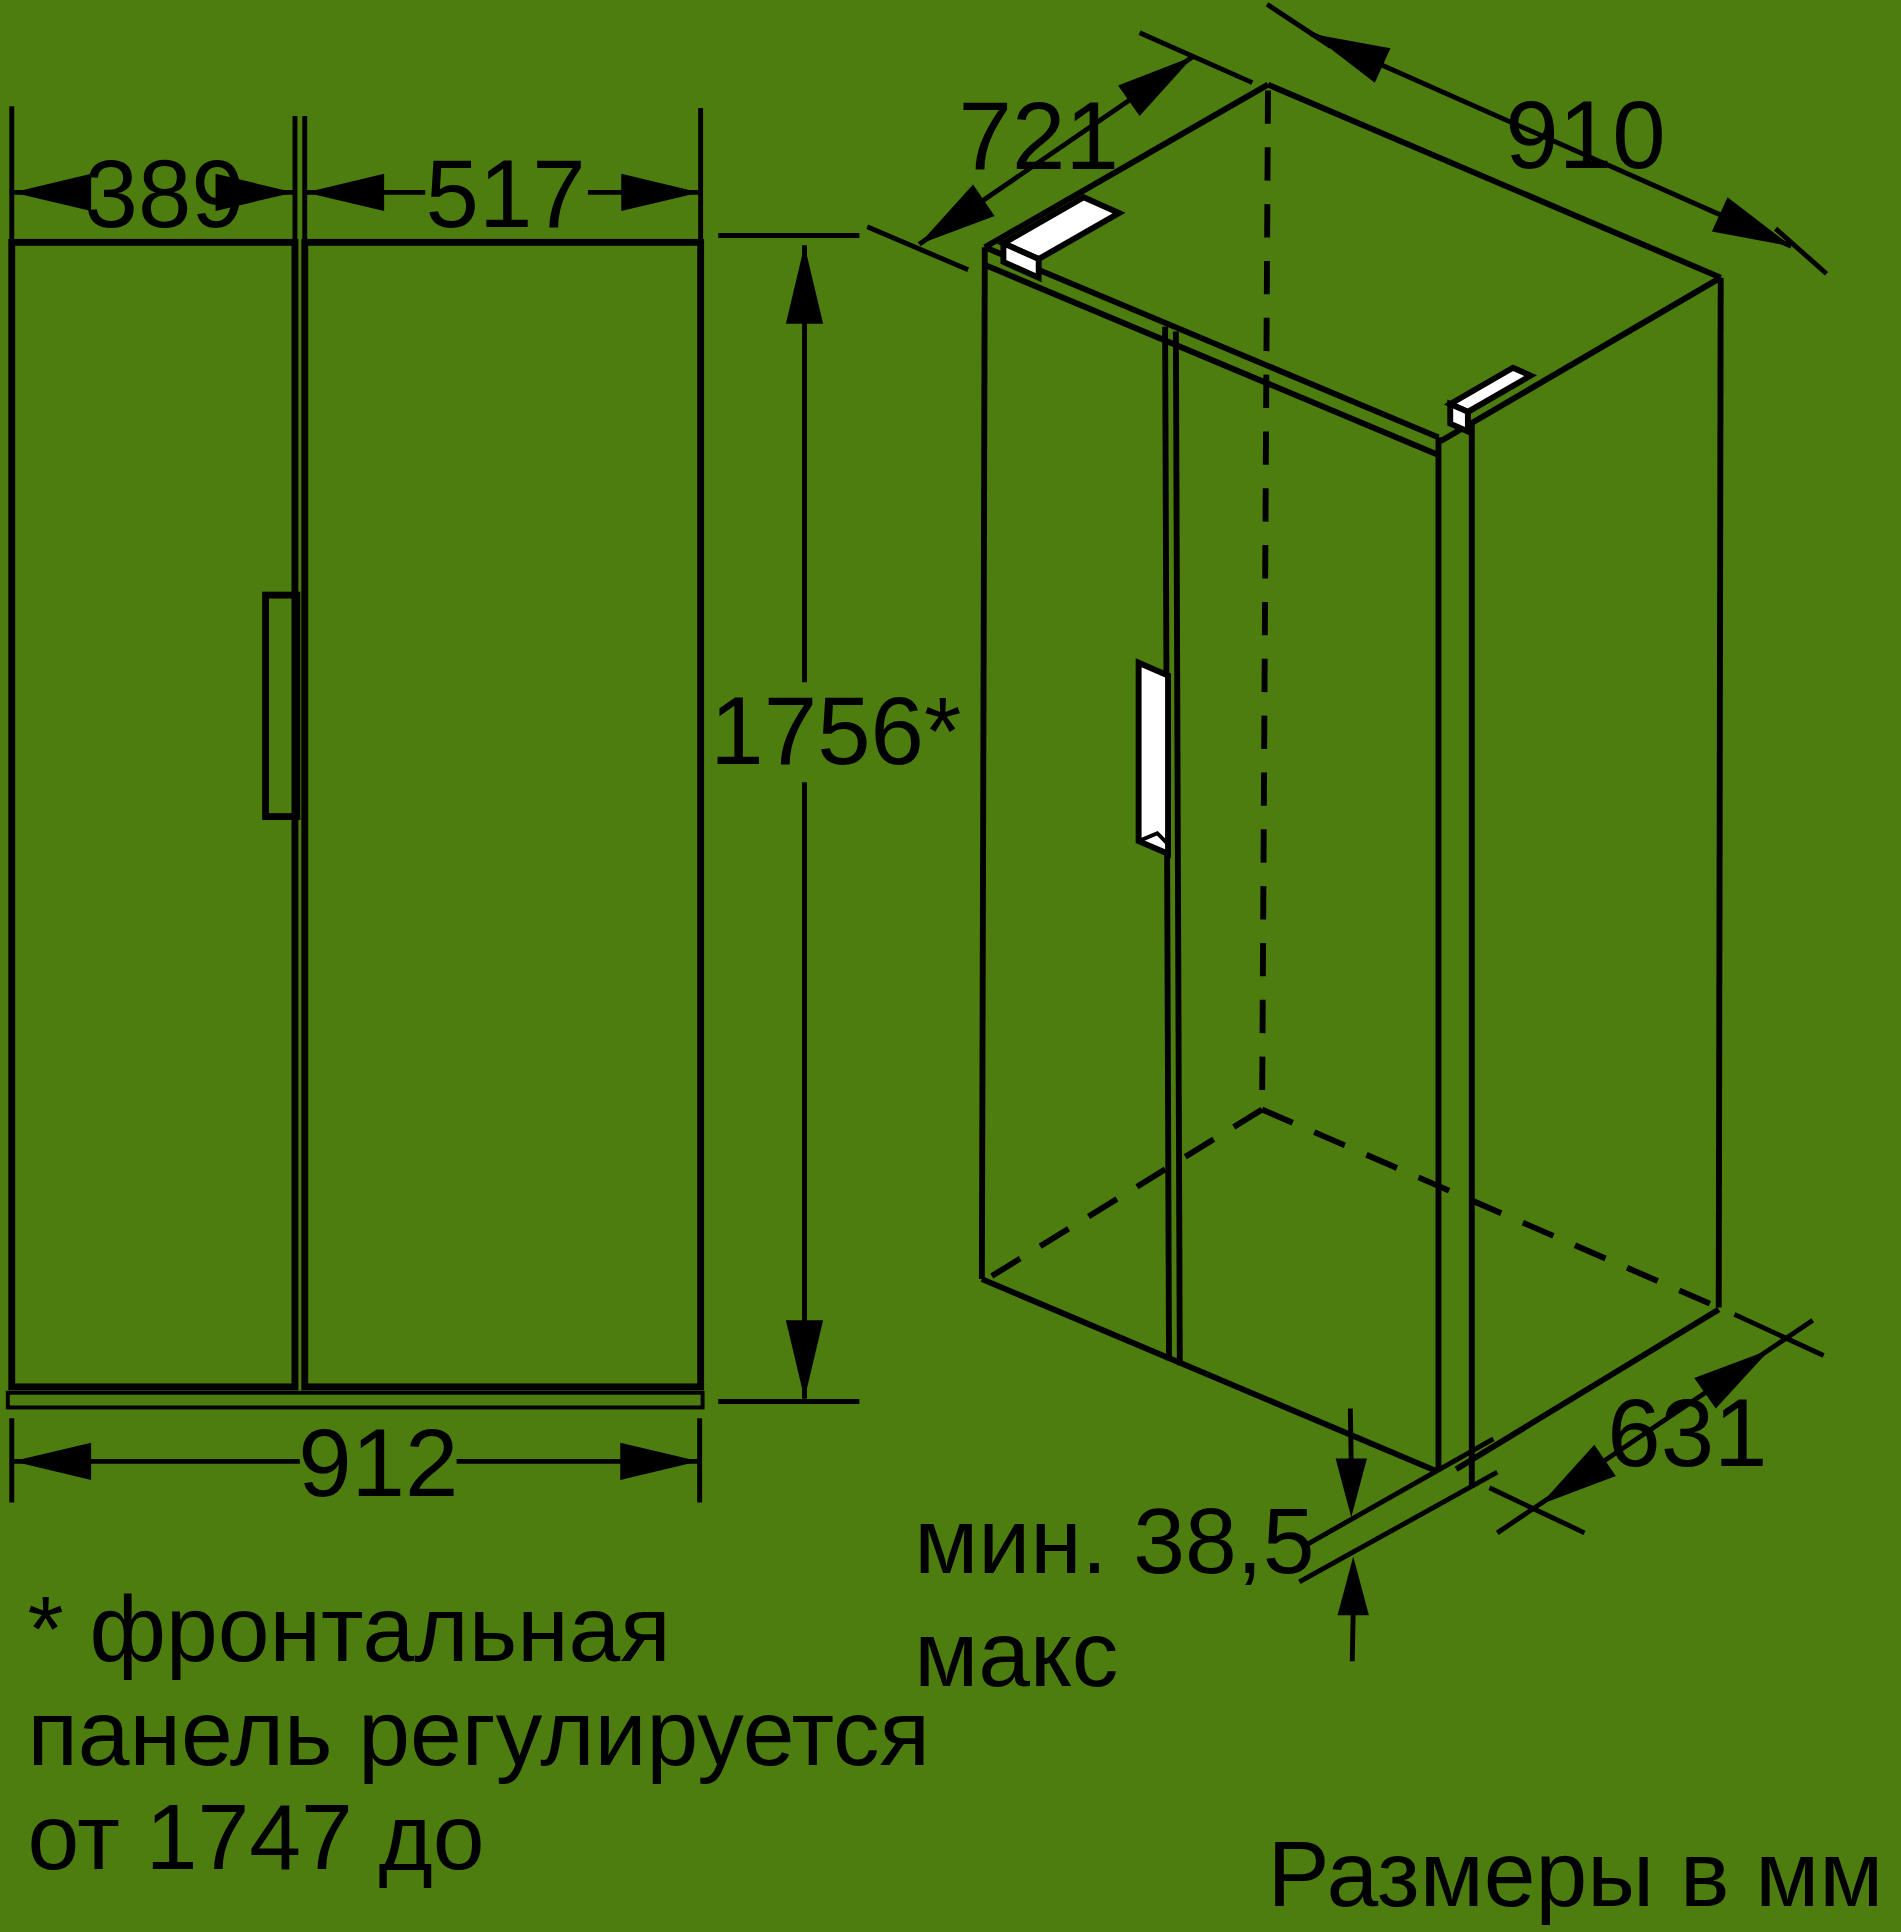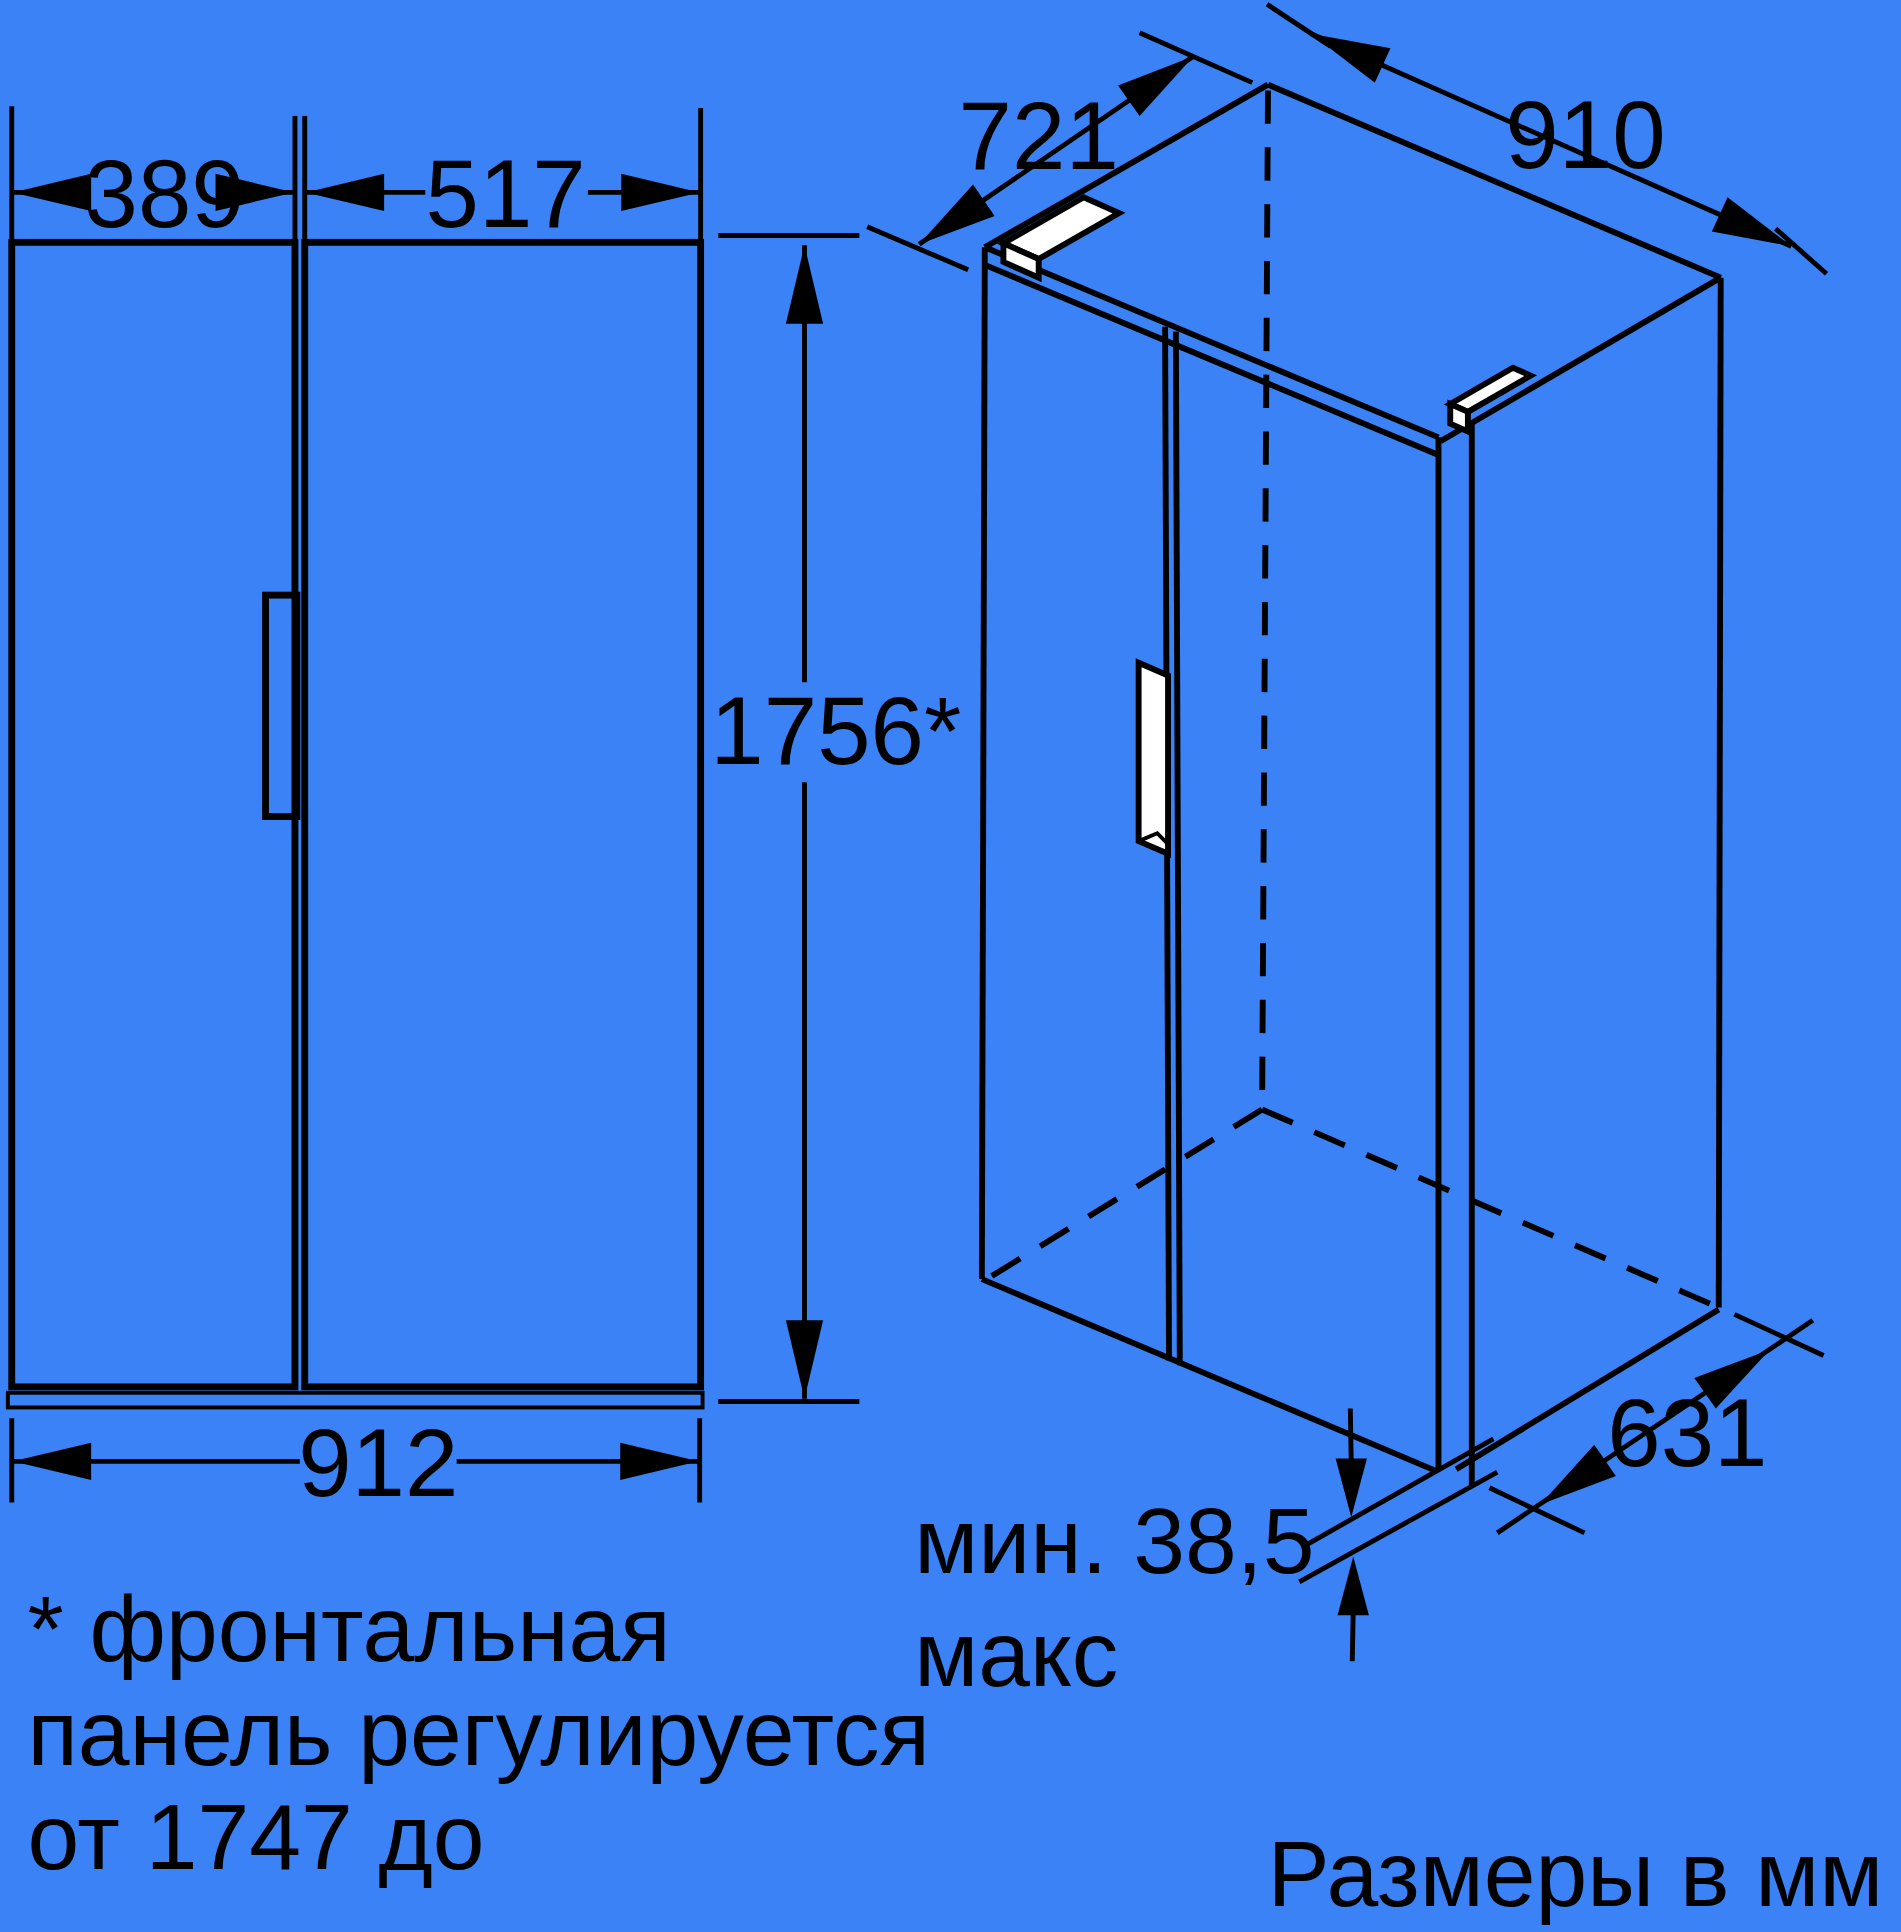--- a/index.html
+++ b/index.html
@@ -4,21 +4,21 @@
 <style>
   html, body {
     margin: 0;
     padding: 0;
     background: #ffffff;
   }
   #canvas {
     position: relative;
     width: 1901px;
     height: 1933px;
-    background: #3b82f6;
+    background: #4d7c0f;
     overflow: hidden;
   }
   svg {
     display: block;
   }
   .ln  { stroke: #000; stroke-width: 6; fill: none; }
   .ln7 { stroke: #000; stroke-width: 7; fill: none; }
   .thin{ stroke: #000; stroke-width: 4; fill: none; }
   .dim { stroke: #000; stroke-width: 5; fill: none; }
   .tick{ stroke: #000; stroke-width: 5; fill: none; }

